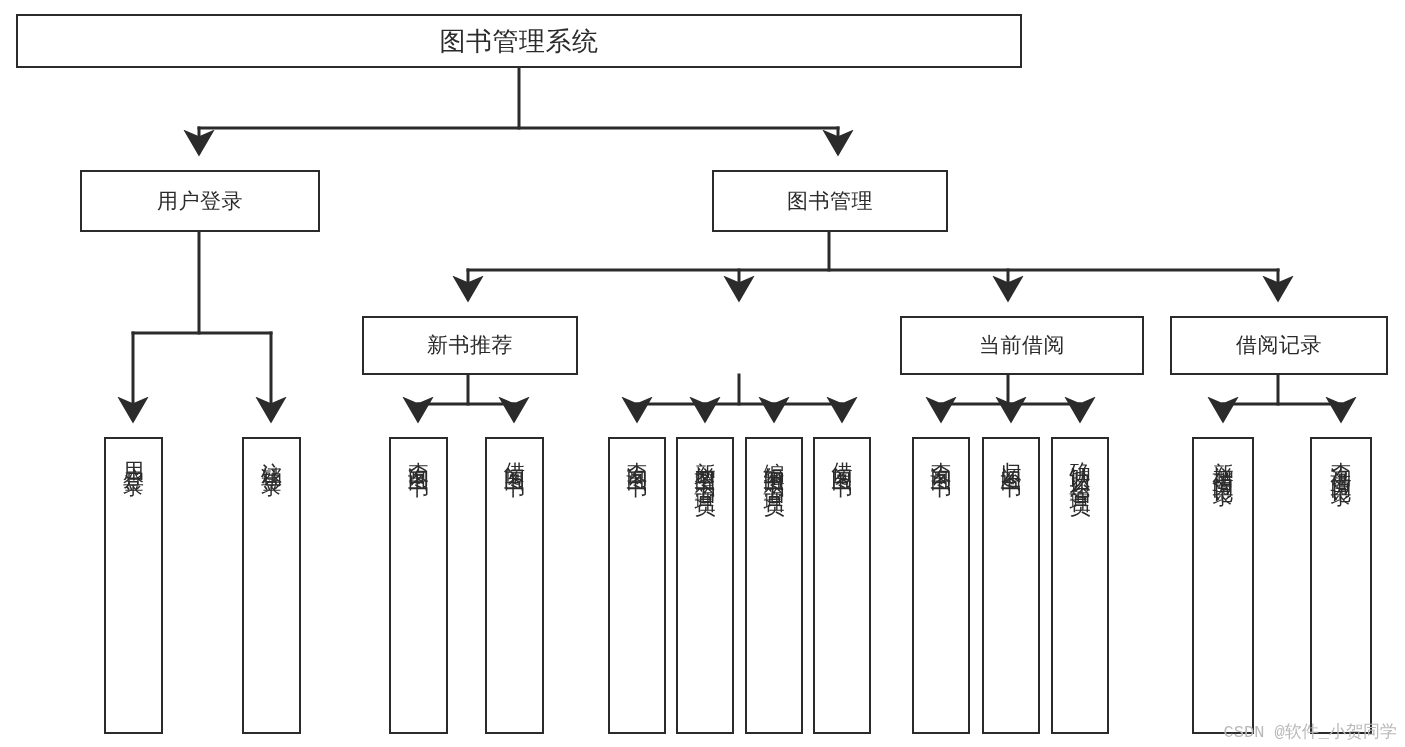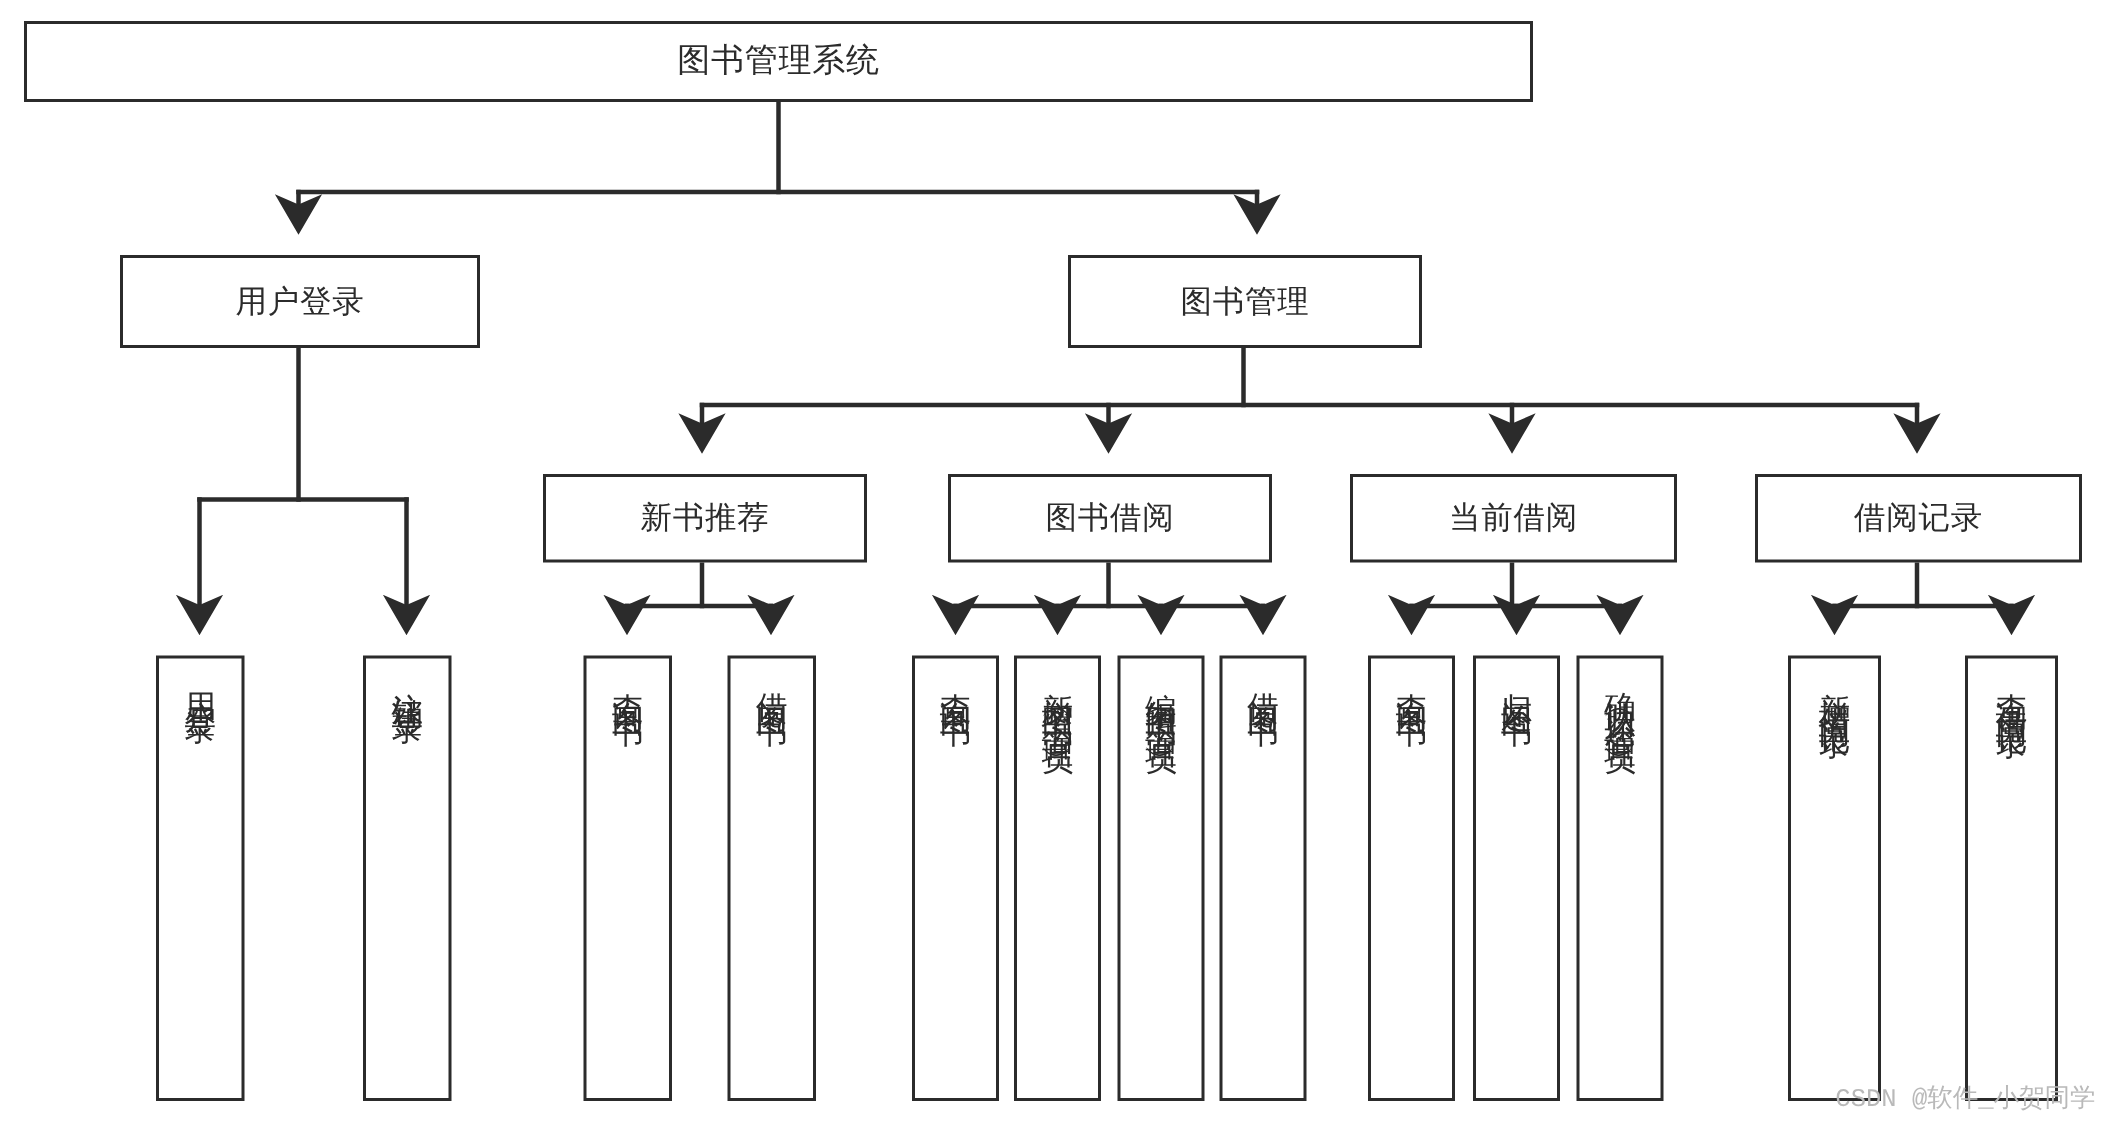--- a/index.html
+++ b/index.html
@@ -43,21 +43,21 @@
     line-height: 1.18;
     color: #2b2b2b;
     letter-spacing: 0.5px;
   }
   
   .node.horiz .node-label {
     font-size: 21px;
     white-space: nowrap;
   }
   .node.root .node-label {
-    font-size: 22px;
+    font-size: 26px;
   }
   
   .node.vert {
     align-items: flex-start;
     justify-content: center;
     padding-top: 6px;
   }
   .node.vert .node-label {
     writing-mode: vertical-rl;
     text-orientation: upright;
@@ -145,25 +145,22 @@
   </div>
 
   <div class="node horiz" style="left:712px; top:170px; width:236px; height:62px;justify-content:center;">
     <span class="node-label">图书管理</span>
   </div>
 
   <div class="node horiz" style="left:362px; top:316px; width:216px; height:59px;font-family:Liberation Serif, serif;">
     <span class="node-label">新书推荐</span>
   </div>
 
-  <div class="node horiz" style="left:632px; top:316px; width:216px; height:59px;">
-    <span class="node-label">图书借阅</span>
-  </div>
-
-  <div class="node horiz" style="left:900px; top:316px; width:218px; height:59px;">
+
+  <div class="node horiz" style="left:900px; top:316px; width:244px; height:59px;">
     <span class="node-label">当前借阅</span>
   </div>
 
   <div class="node horiz" style="left:1170px; top:316px; width:218px; height:59px;">
     <span class="node-label">借阅记录</span>
   </div>
 
   <div class="node vert" style="left:104px; top:437px; width:59px; height:297px;">
     <span class="node-label">用户登录</span>
   </div>

